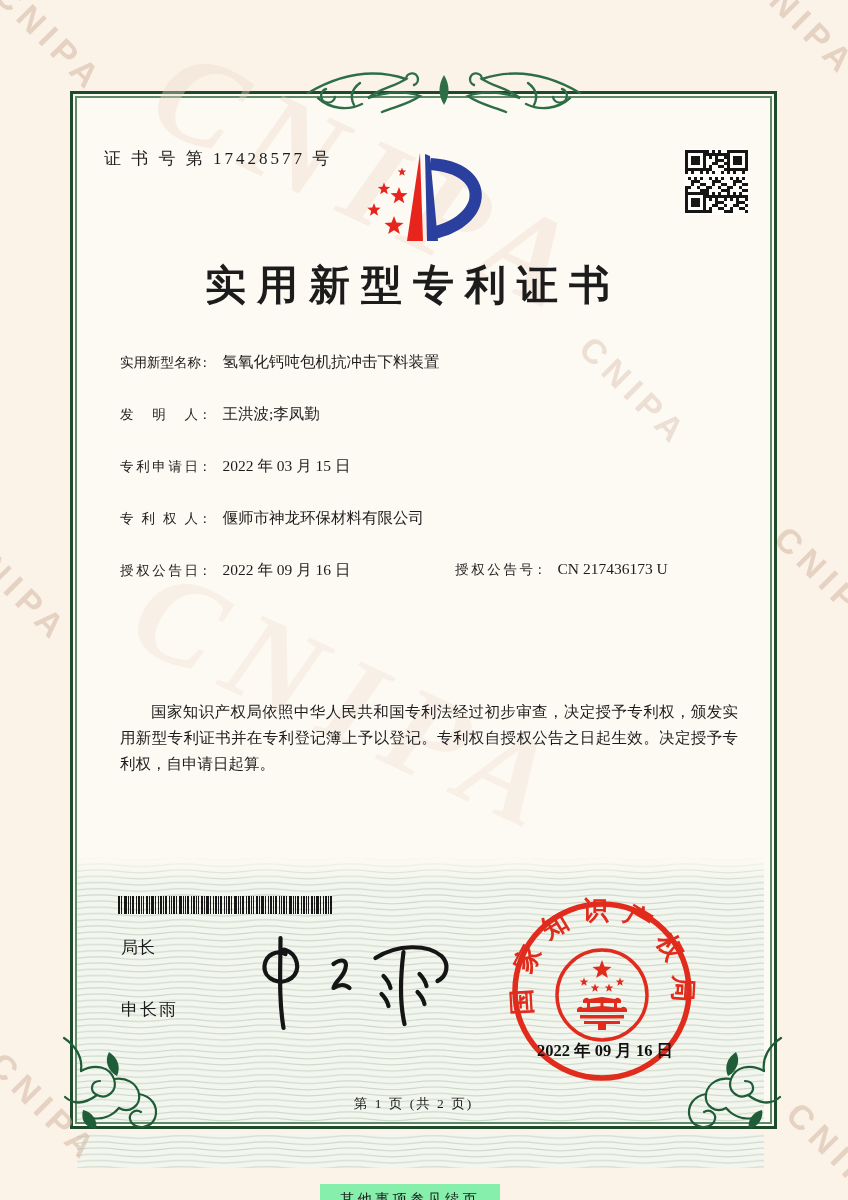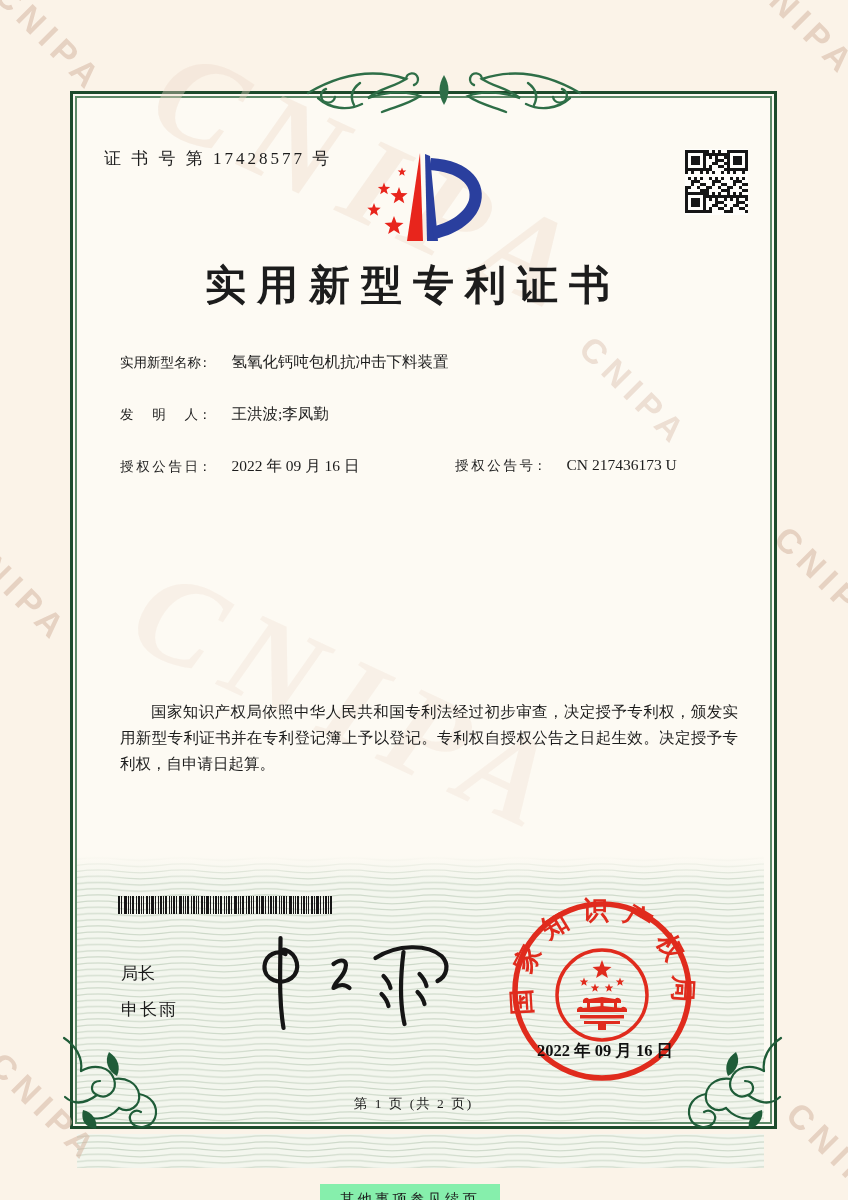--- a/index.html
+++ b/index.html
@@ -29,26 +29,26 @@
   
   .cert-no{position:absolute;left:104px;top:147px;font-size:17px;letter-spacing:3px;z-index:5;}
   .logo{position:absolute;left:330px;top:130px;z-index:5;}
   .qr{position:absolute;left:685px;top:149px;z-index:5;}
   .title{position:absolute;left:70px;top:258px;width:686px;text-align:center;
     font-size:41px;font-weight:bold;letter-spacing:11px;z-index:5;}
   .fields{position:absolute;left:120px;top:352px;width:628px;z-index:5;}
   .frow{position:relative;height:20px;margin-bottom:32px;white-space:nowrap;}
   .flabel{display:inline-block;width:78px;font-size:13.5px;text-align:justify;text-align-last:justify;vertical-align:baseline;}
   .fcolon{font-size:13.5px;}
-  .fvalue{font-size:15.5px;margin-left:16px;}
+  .fvalue{font-size:15.5px;margin-left:7px;}
   .fpair2{position:absolute;left:335px;top:0;}
   .paras{position:absolute;left:120px;top:699px;width:618px;z-index:5;font-size:15.5px;line-height:26px;text-align:justify;}
   .paras p{margin:0;text-indent:2em;}
   .barcode{position:absolute;left:118px;top:896px;z-index:5;}
-  .dir-title{position:absolute;left:121px;top:962px;z-index:5;font-family:"Liberation Sans","DejaVu Sans",sans-serif;font-size:17px;}
+  .dir-title{position:absolute;left:121px;top:936px;z-index:5;font-family:"Liberation Sans","DejaVu Sans",sans-serif;font-size:17px;}
   .dir-name{position:absolute;left:121px;top:998px;z-index:5;font-family:"Liberation Sans","DejaVu Sans",sans-serif;font-size:17px;letter-spacing:2px;}
   .sig{position:absolute;left:245px;top:924px;z-index:5;}
   .seal{position:absolute;left:507px;top:896px;z-index:5;}
   .seal-date{position:absolute;left:505px;top:1040px;width:200px;text-align:center;z-index:6;
     font-size:16.5px;font-weight:600;color:#111;}
   .page-footer{position:absolute;left:60px;top:1095px;width:707px;text-align:center;z-index:5;
     font-size:13.5px;letter-spacing:2px;}
   .cont-note{position:absolute;left:320px;top:1184px;z-index:5;background:#86efac;
     padding:6px 20px;font-size:14.5px;letter-spacing:3px;}
 </style>
@@ -292,20 +292,28 @@
   <div class="fields">
     <div class="frow">
       <span class="flabel">实用新型名称</span><span class="fcolon">：</span>
       <span class="fvalue">氢氧化钙吨包机抗冲击下料装置</span>
     </div>
     <div class="frow">
       <span class="flabel">发明人</span><span class="fcolon">：</span>
       <span class="fvalue">王洪波;李凤勤</span>
     </div>
     <div class="frow">
+      <span class="flabel">专利申请日</span><span class="fcolon">：</span>
+      <span class="fvalue">2022 年 03 月 15 日</span>
+    </div>
+    <div class="frow">
+      <span class="flabel">专利权人</span><span class="fcolon">：</span>
+      <span class="fvalue">偃师市神龙环保材料有限公司</span>
+    </div>
+    <div class="frow">
       <span class="flabel">授权公告日</span><span class="fcolon">：</span>
       <span class="fvalue">2022 年 09 月 16 日</span>
       <span class="fpair2">
         <span class="flabel">授权公告号</span><span class="fcolon">：</span>
         <span class="fvalue">CN 217436173 U</span>
       </span>
     </div>
   </div>
 
   <div class="paras">

